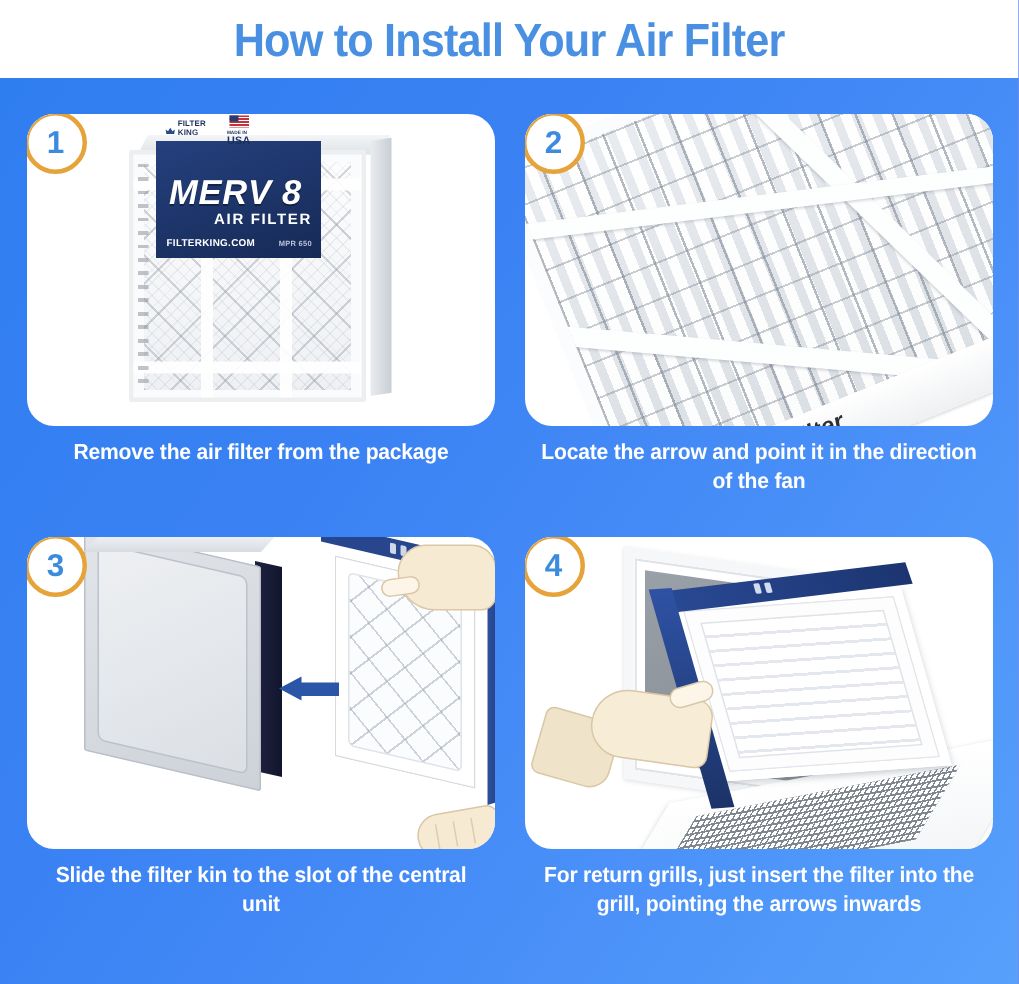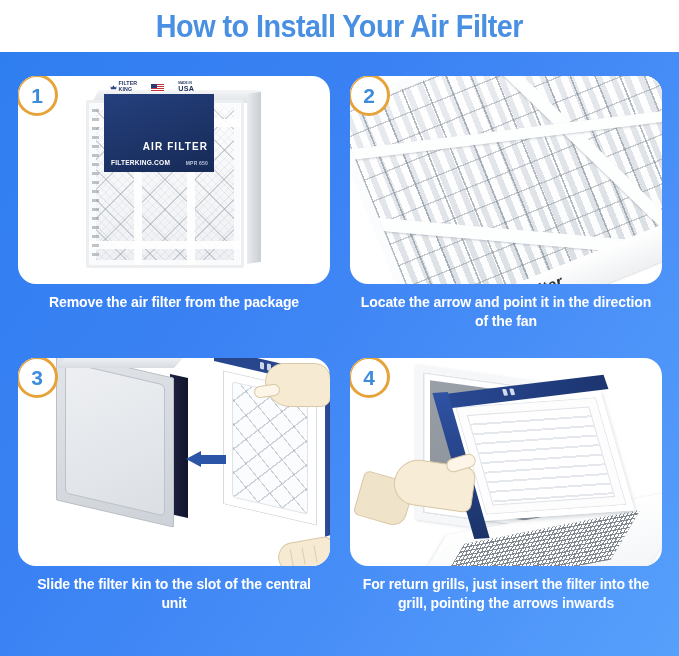--- a/index.html
+++ b/index.html
@@ -200,21 +200,21 @@
   }
   .p1-brand {
     font-size: 5.3px; font-weight: bold; color: #1c2f5c;
     line-height: 1.05; text-align: left; letter-spacing: .1px;
     display: flex; align-items: center; gap: 1.5px;
   }
   .p1-crown {
     width: 7px; height: 7px; color: #2a4a86; flex: 0 0 auto;
   }
   .p1-usa {
-    display: flex; align-items: flex-end; gap: 14px;
+    display: flex; align-items: center; gap: 2px; flex-direction: column;
   }
   .p1-flag {
     width: 13px; height: 8px;
     background:
       repeating-linear-gradient(180deg,#c2343c 0 1px,#ffffff 1px 2px);
     position: relative; flex: 0 0 auto;
   }
   .p1-flag::after {
     content:""; position:absolute; left:0; top:0;
     width:6px; height:4px; background:#2b3a73;
@@ -573,20 +573,21 @@
                 </div>
                 <div class="p1-usa">
                   <span class="p1-flag"></span>
                   <span class="p1-usa-txt">
                     <span class="p1-madein">MADE IN</span>
                     <span class="p1-usa-big">USA</span>
                   </span>
                 </div>
               </div>
 
+              <div class="p1-merv">MERV 8</div>
               <div class="p1-airfilter">AIR FILTER</div>
               <div class="p1-foot">
                 <span class="p1-site">FILTERKING.COM</span>
                 <span class="p1-mpr">MPR 650</span>
               </div>
             </div>
           </div>
         </div>
 
         <div class="badge">

